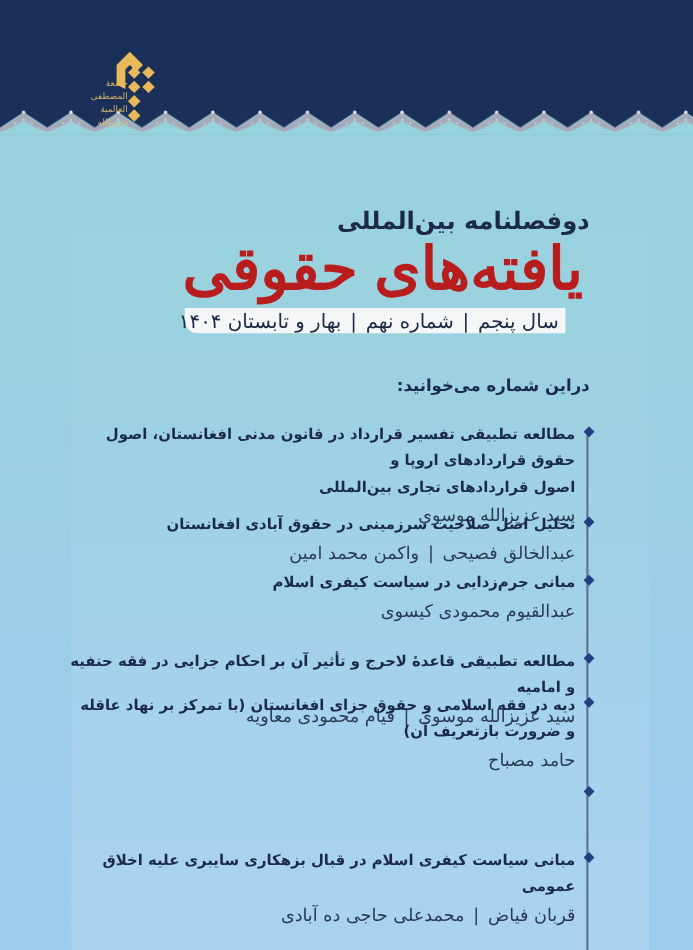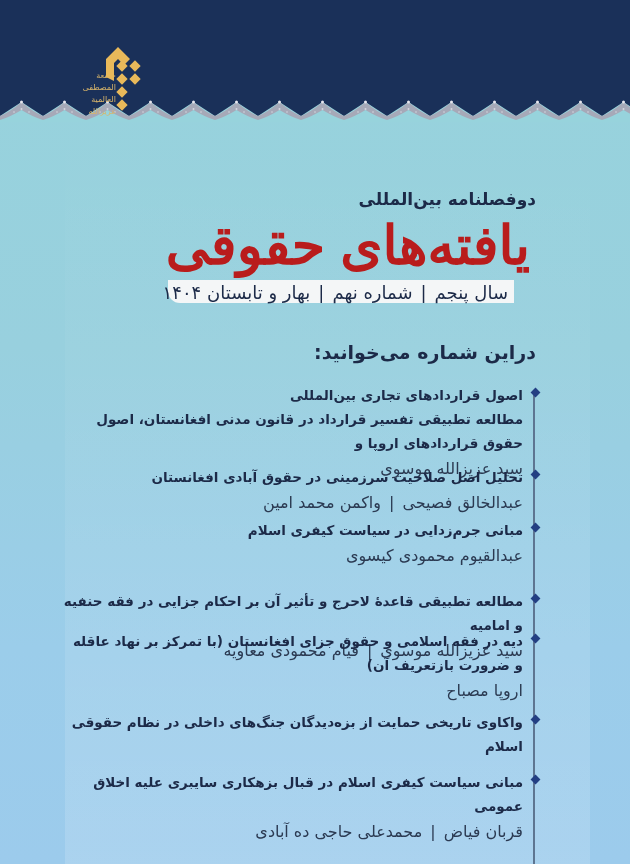--- a/index.html
+++ b/index.html
@@ -28,21 +28,21 @@
     .logo-text {
       position: absolute; left: 50px; top: 48px; width: 48px;
       color: #d9b56a; font-size: 8px; line-height: 12px; text-align: right;
       font-family: "DejaVu Sans", sans-serif;
     }
     .logo-text span { display: block; white-space: nowrap; }
     .logo-mark { position: absolute; left: 86px; top: 25px; }
 
     .subtitle {
       position: absolute; right: 94px; top: 189px;
-      font-size: 17px; font-weight: bold; color: #1c2a48;
+      font-size: 22px; font-weight: bold; color: #1c2a48;
       white-space: nowrap;
     }
     .title {
       position: absolute; right: 100px; top: 212px;
       font-size: 54px; font-weight: bold; color: #b91c1c;
       white-space: nowrap; letter-spacing: -1px;
       font-family: Liberation Sans, sans-serif;
       line-height: 66px;
     }
     .issue-bar {
@@ -51,21 +51,21 @@
       border-radius: 0 0 0 12px;
     }
     .issue-text {
       position: absolute; right: 122px; top: 282px;
       font-size: 18px; color: #1c2a48; white-space: nowrap;
     }
     .issue-text .sep { margin: 0 8px; }
 
     .toc-heading {
       position: absolute; right: 94px; top: 341px;
-      font-size: 19px; font-weight: bold; color: #1c2a48; white-space: nowrap;
+      font-size: 15px; font-weight: bold; color: #1c2a48; white-space: nowrap;
     }
     .timeline {
       position: absolute; left: 533px; top: 394px; width: 2px; height: 470px;
       background: #5d7591;
     }
     .toc-item { position: absolute; right: 107px; width: 460px; text-align: right; }
     .toc-item .bullet {
       position: absolute; right: -16px; top: 6px; width: 7px; height: 7px;
       background: #233f83; transform: rotate(45deg);
     }
@@ -122,22 +122,22 @@
 <div class="title">یافته‌های حقوقی</div>
 <div class="issue-text">
   <span>سال پنجم</span><span class="sep">|</span><span>شماره نهم</span><span class="sep">|</span><span>بهار و تابستان ۱۴۰۴</span>
 </div>
 
 <div class="toc-heading">دراین شماره می‌خوانید:</div>
 <div class="timeline"></div>
 
 <div class="toc-item" style="top:383px;">
   <span class="bullet"></span>
+  <div class="t">مطالعه تطبیقی تفسیر قرارداد در قانون مدنی افغانستان، اصول حقوق قراردادهای اروپا و</div>
   <div class="t">اصول قراردادهای تجاری بین‌المللی</div>
-  <div class="t">مطالعه تطبیقی تفسیر قرارداد در قانون مدنی افغانستان، اصول حقوق قراردادهای اروپا و</div>
   <div class="a"><span>سید عزیزالله موسوی</span></div>
 </div>
 
 <div class="toc-item" style="top:465px;">
   <span class="bullet"></span>
   <div class="t">تحلیل اصل صلاحیت سرزمینی در حقوق آبادی افغانستان</div>
   <div class="a"><span>عبدالخالق فصیحی</span><span class="sep">|</span><span>واکمن محمد امین</span></div>
 </div>
 
 <div class="toc-item" style="top:518px;">
@@ -148,25 +148,24 @@
 
 <div class="toc-item" style="top:589px;">
   <span class="bullet"></span>
   <div class="t">مطالعه تطبیقی قاعدهٔ لاحرج و تأثیر آن بر احکام جزایی در فقه حنفیه و امامیه</div>
   <div class="a"><span>سید عزیزالله موسوی</span><span class="sep">|</span><span>قیام محمودی معاویه</span></div>
 </div>
 
 <div class="toc-item" style="top:629px;">
   <span class="bullet"></span>
   <div class="t">دیه در فقه اسلامی و حقوق جزای افغانستان (با تمرکز بر نهاد عاقله و ضرورت بازتعریف آن)</div>
-  <div class="a"><span>اروپا مصباح</span></div>
+  <div class="a"><span>حامد مصباح</span></div>
 </div>
 
 <div class="toc-item" style="top:710px;">
   <span class="bullet"></span>
-  <div class="t">واکاوی تاریخی حمایت از بزه‌دیدگان جنگ‌های داخلی در نظام حقوقی اسلام</div>
 </div>
 
 <div class="toc-item" style="top:770px;">
   <span class="bullet"></span>
   <div class="t">مبانی سیاست کیفری اسلام در قبال بزهکاری سایبری علیه اخلاق عمومی</div>
   <div class="a"><span>قربان فیاض</span><span class="sep">|</span><span>محمدعلی حاجی ده آبادی</span></div>
 </div>
 
 </body></html>

